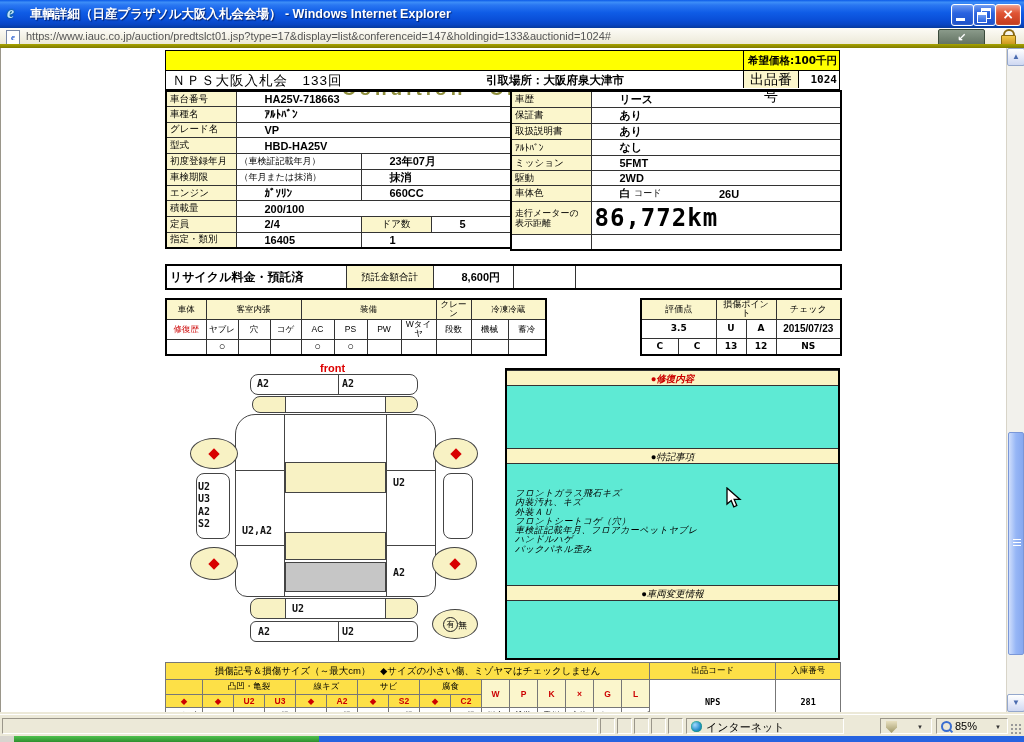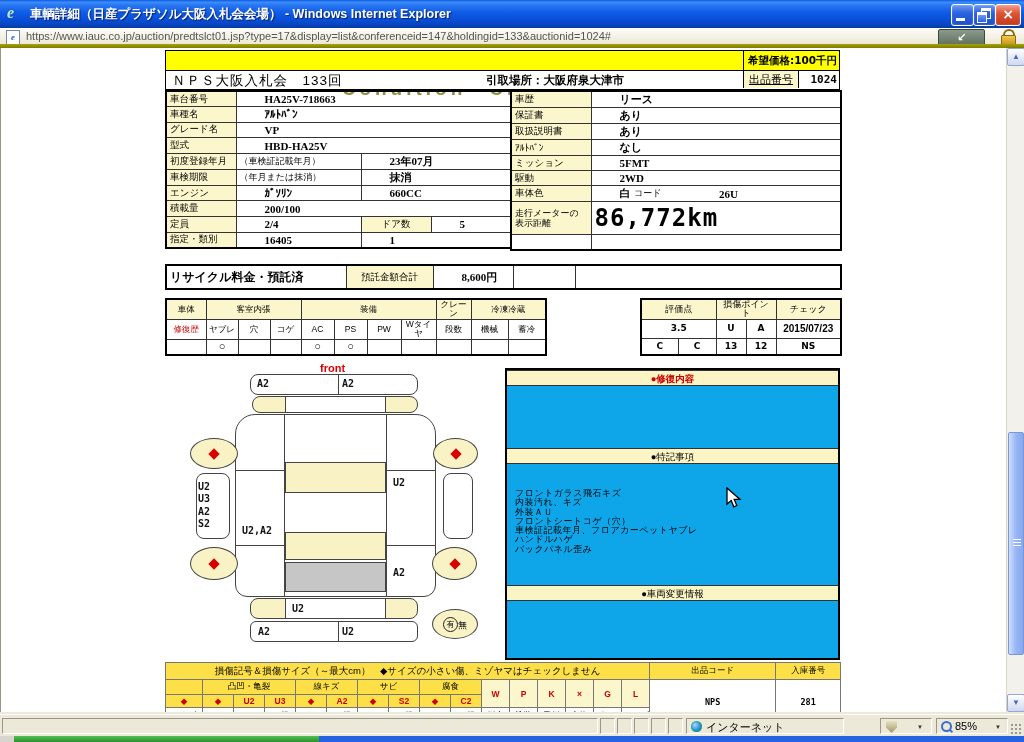--- a/index.html
+++ b/index.html
@@ -33,27 +33,27 @@
   #content{left:0;top:48px;width:1006px;height:664px;background:#fff;border-left:1px solid #9a968a;}
   .yellowcell{background:#fbf6cc;}
   .blk{position:absolute;box-sizing:border-box;}
   
   #hdr-band{left:165px;top:50px;width:675px;height:21px;border:1px solid #000;background:#ffff00;}
   #cc-title{position:absolute;left:0;top:0;width:576px;text-align:center;font:bold 19px "Liberation Sans",sans-serif;color:#8f8f3c;letter-spacing:4px;line-height:19px;margin-top:28px;}
   #cc-price{position:absolute;left:577px;top:0;width:97px;height:19px;border-left:1px solid #000;text-align:center;font:bold 10.5px "DejaVu Sans",sans-serif;line-height:19px;}
   #hdr-row2{left:165px;top:71px;width:675px;height:19px;border:1px solid #000;border-top:none;background:#fff;}
   #auction-name{position:absolute;left:6px;top:1px;font-size:13.5px;letter-spacing:1px;}
   #pickup{position:absolute;left:320px;top:2px;font-size:11.5px;font-weight:bold;}
-  #lot-label{position:absolute;left:577px;top:0;width:54px;height:17px;border-left:1px solid #000;font-size:11px;line-height:17px;text-align:center;text-decoration:underline;}
+  #lot-label{position:absolute;left:577px;top:0;width:54px;height:17px;border-left:1px solid #000;font-size:14px;line-height:17px;text-align:center;}
   #lot-no{position:absolute;left:632px;top:0;width:38px;height:17px;border-left:1px solid #000;font:bold 11px "DejaVu Sans Mono",monospace;line-height:17px;text-align:right;padding-right:4px;}
   
   table{border-collapse:collapse;table-layout:fixed;}
   td{border:1px solid #333;overflow:hidden;white-space:nowrap;padding:0 3px;box-sizing:border-box;}
   .lbl{background:#fbf6cc;font-size:9.5px;}
-  .val{font-weight:600;font-size:11px;font-family:Liberation Serif, serif;padding-left:28px;}
+  .val{font-weight:600;font-size:11px;font-family:Liberation Sans, sans-serif;padding-left:28px;}
   .sub{font-size:9px;text-align:left;font-family:"Liberation Sans",sans-serif;font-weight:normal;}
   #tbl-left{position:absolute;left:165px;top:90px;width:345px;border:2px solid #000;}
   #tbl-left td{height:15.6px;}
   #tbl-right{position:absolute;left:510px;top:90px;width:330px;border:2px solid #000;}
   #tbl-right td{height:15.2px;}
   #odo-val{font:bold 24px "DejaVu Sans Mono",monospace;letter-spacing:1px;}
   #tbl-recycle{position:absolute;left:165px;top:264px;width:675px;border:2px solid #000;}
   #tbl-recycle td{height:24px;}
   #tbl-equip{position:absolute;left:165px;top:298px;width:380px;border:2px solid #000;}
   #tbl-equip td{text-align:center;font-size:8.5px;white-space:normal;line-height:9px;padding:0 1px;}
@@ -68,21 +68,21 @@
   .gband{position:absolute;background:#c6c6c6;border:1px solid #444;box-sizing:border-box;}
   .oval{position:absolute;background:#f8f2c4;border:1px solid #444;border-radius:50%;box-sizing:border-box;}
   .diamond{position:absolute;width:8px;height:8px;background:#d80000;transform:rotate(45deg);}
   .vln{position:absolute;width:1px;background:#444;}
   .hln{position:absolute;height:1px;background:#444;}
   .dlabel{position:absolute;font:bold 10px "DejaVu Sans Mono",monospace;color:#111;line-height:10px;}
   #front-label{position:absolute;left:155px;top:0;color:#d00;font:bold 11px "Liberation Sans",sans-serif;}
   #spare .circ{display:inline-block;width:13px;height:13px;border:1px solid #222;border-radius:50%;font-size:8px;line-height:13px;text-align:center;vertical-align:middle;}
   #spare .nops{font-size:9px;vertical-align:middle;}
   
-  #panel{left:505px;top:368px;width:335px;height:292px;border:2px solid #000;background:#0ea5e9;}
+  #panel{left:505px;top:368px;width:335px;height:292px;border:2px solid #000;background:#5eead4;font-style:italic;}
   .phdr{position:absolute;left:0;width:100%;height:16px;background:#fbf4c4;border-top:1px solid #333;border-bottom:1px solid #333;text-align:center;font-size:9.5px;line-height:16px;box-sizing:border-box;}
   #notes-list{position:absolute;left:8px;top:119px;font-size:9px;line-height:9.3px;letter-spacing:0.5px;}
   
   #legend-clip{left:165px;top:662px;width:677px;height:50px;overflow:hidden;}
   #tbl-legend{width:675px;border:1px solid #000;background:#fde047;}
   #tbl-legend td{font-size:8.5px;text-align:center;padding:0 1px;border:1px solid #777;}
   #tbl-legend .ttl{text-align:center;font-size:9.5px;}
   #tbl-legend .white{background:#fff;}
   .sym{color:#c00;font-weight:bold;font-size:9px;}
   .letter{color:#c00;font-weight:bold;font-size:10px;background:#fbf6cc;}

